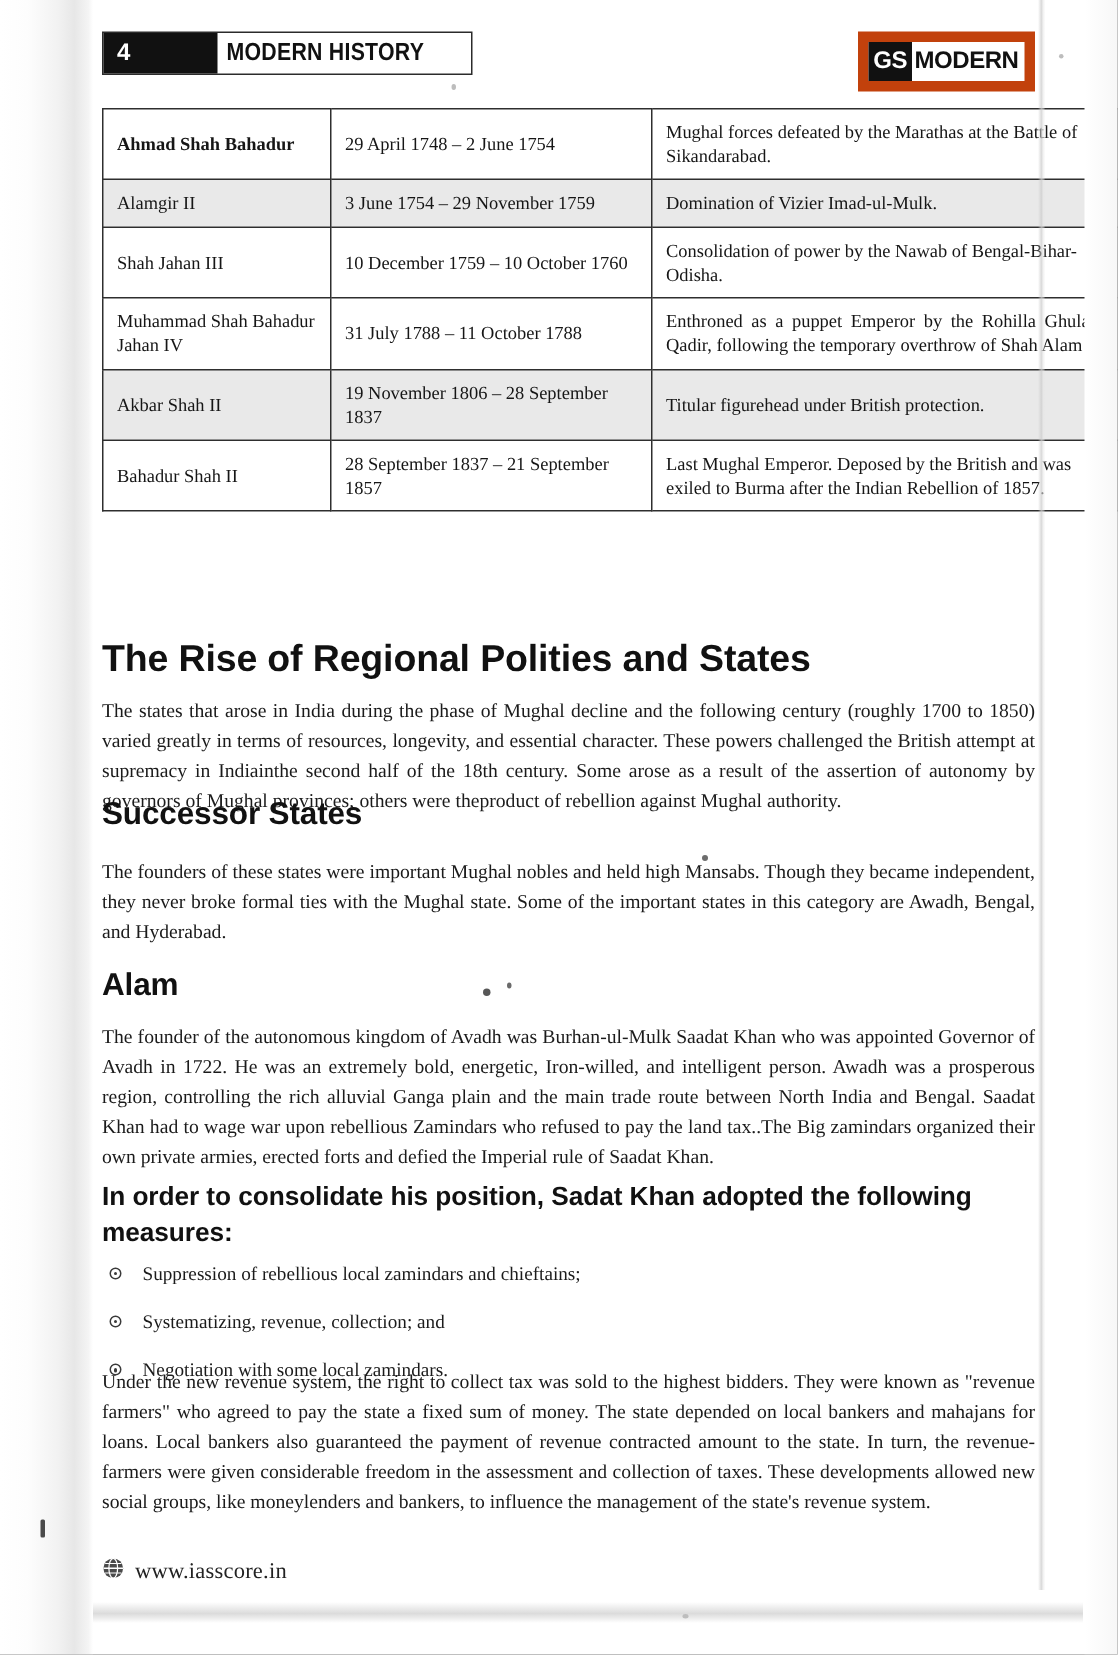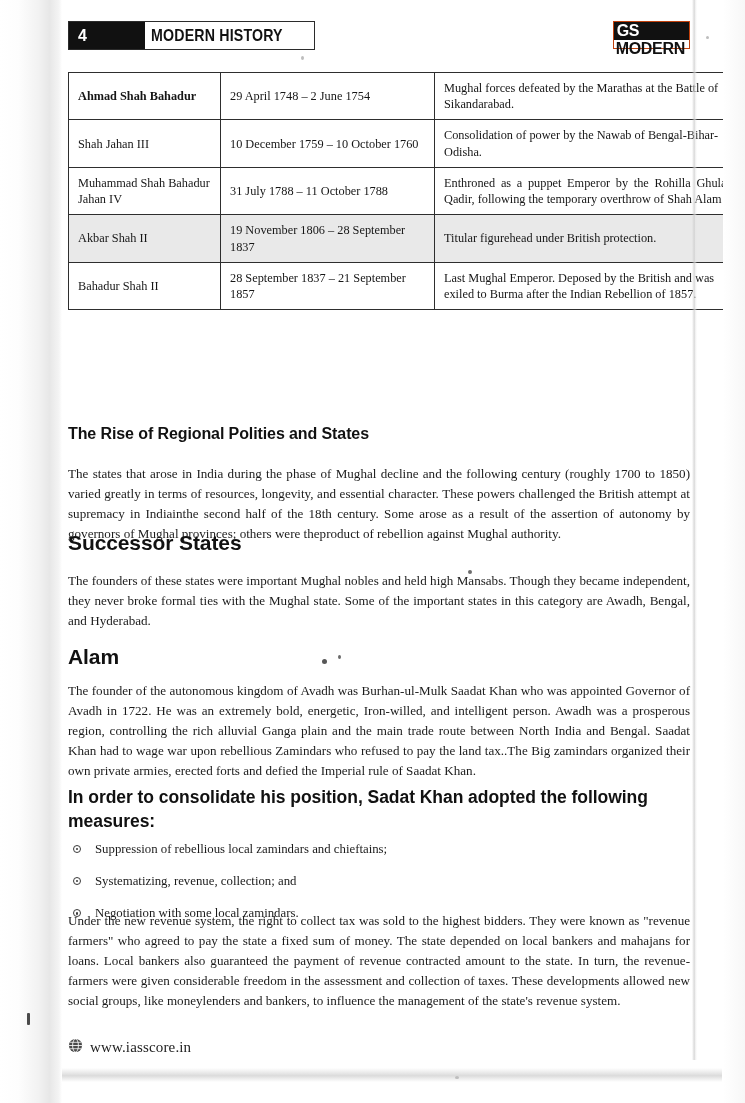--- a/index.html
+++ b/index.html
@@ -109,23 +109,22 @@
     transform: scaleX(.86);
     transform-origin: left center;
     white-space: nowrap;
   }
   .runhead-right {
     position: absolute;
     right: 0; top: 0;
     height: 26px;
     display: flex;
     align-items: stretch;
-    border: 1px solid #c2410c;
+    border: 7px solid #c2410c;
     background: #ffffff;
-    flex-direction: column;
   }
   .logo-gs {
     background: #111111;
     color: #ffffff;
     font-family: "Liberation Sans", "DejaVu Sans", sans-serif;
     font-weight: bold;
     font-size: 16px;
     padding: 0 3px;
     display: flex;
     align-items: center;
@@ -164,21 +163,21 @@
   .emperor-table .c-reign { width: 196px; }
   .emperor-table .c-note  { width: 292px; }
   .emperor-table tr.shaded td { background: #e9e9e9; }
   .emperor-table td.bold { font-weight: bold; }
   .emperor-table td.justify { text-align: justify; }
 
   
   h2.h-main {
     font-family: "Liberation Sans", "DejaVu Sans", sans-serif;
     font-weight: bold;
-    font-size: 16px;
+    font-size: 25px;
     color: #111111;
     margin: 0;
     letter-spacing: -.1px;
   }
   h3.h-sub {
     font-family: "Liberation Sans", "DejaVu Sans", sans-serif;
     font-weight: bold;
     font-size: 21px;
     color: #111111;
     margin: 0;
@@ -281,20 +280,25 @@
       <div class="logo-score">MODERN</div>
     </div>
   </div>
 
   <table class="emperor-table">
     <tbody>
       <tr>
         <td class="c-name bold">Ahmad Shah Bahadur</td>
         <td class="c-reign">29 April 1748 – 2 June 1754</td>
         <td class="c-note">Mughal forces defeated by the Marathas at the Battle of Sikandarabad.</td>
+      </tr>
+      <tr class="shaded">
+        <td class="c-name">Alamgir II</td>
+        <td class="c-reign">3 June 1754 – 29 November 1759</td>
+        <td class="c-note">Domination of Vizier Imad-ul-Mulk.</td>
       </tr>
       <tr>
         <td class="c-name">Shah Jahan III</td>
         <td class="c-reign">10 December 1759 – 10 October 1760</td>
         <td class="c-note">Consolidation of power by the Nawab of Bengal-Bihar-Odisha.</td>
       </tr>
       <tr>
         <td class="c-name">Muhammad Shah Bahadur Jahan IV</td>
         <td class="c-reign">31 July 1788 – 11 October 1788</td>
         <td class="c-note justify">Enthroned as a puppet Emperor by the Rohilla Ghulam Qadir, following the temporary overthrow of Shah Alam</td>

